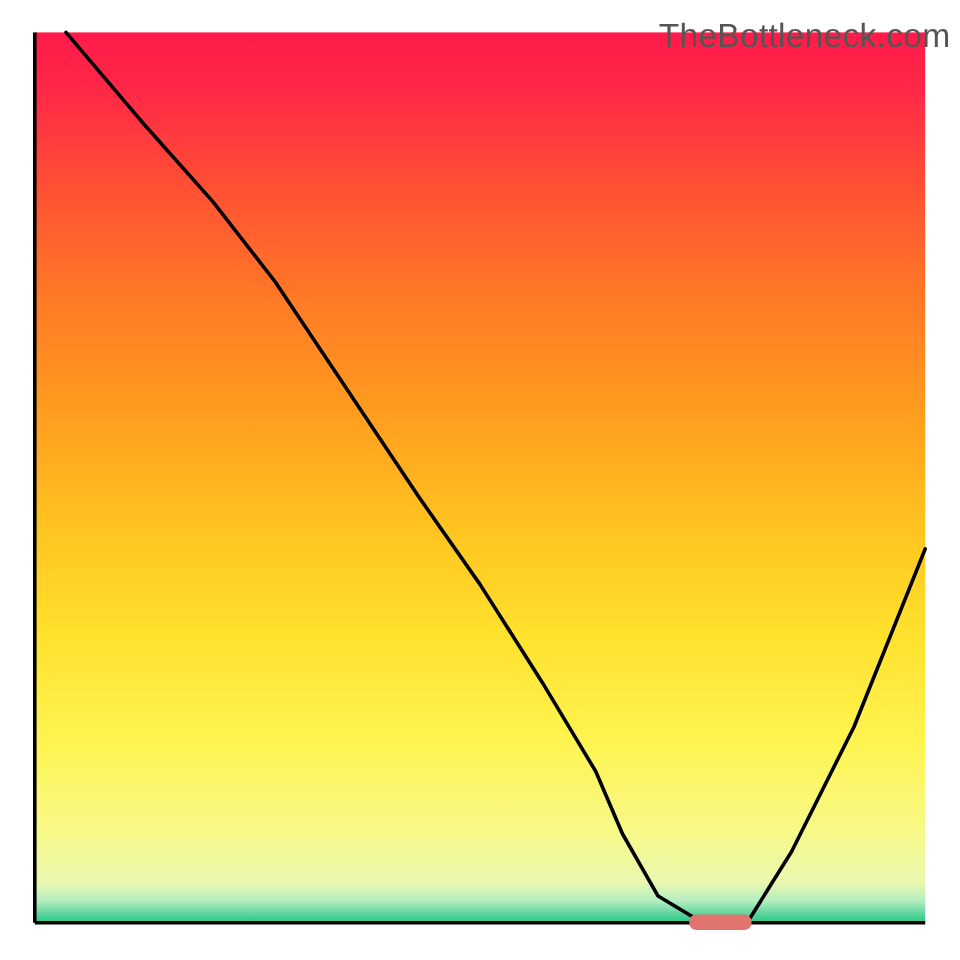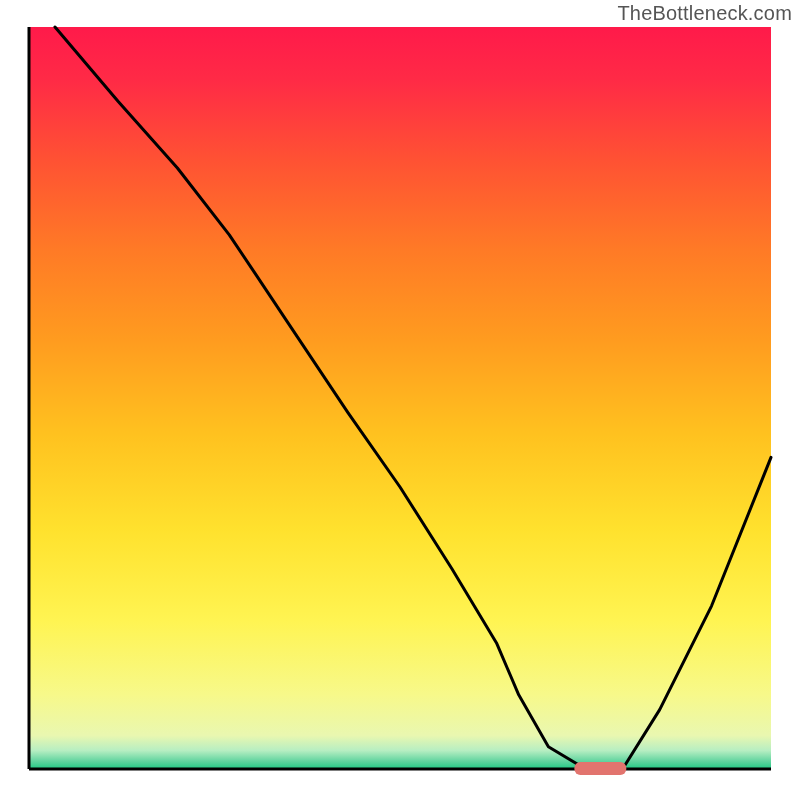--- a/index.html
+++ b/index.html
@@ -11,24 +11,24 @@
     background: #fff;
     font-family: Arial, Helvetica, sans-serif;
   }
   .frame {
     position: relative;
     width: 800px;
     height: 800px;
   }
   .watermark {
     position: absolute;
-    top: 2px;
+    top: 14px;
     right: 8px;
     color: #555;
-    font-size: 20px;
+    font-size: 28px;
     font-weight: 500;
     letter-spacing: 0.2px;
     z-index: 50;
   }
   svg.plot {
     position: absolute;
     top: 0;
     left: 0;
   }
 </style>

